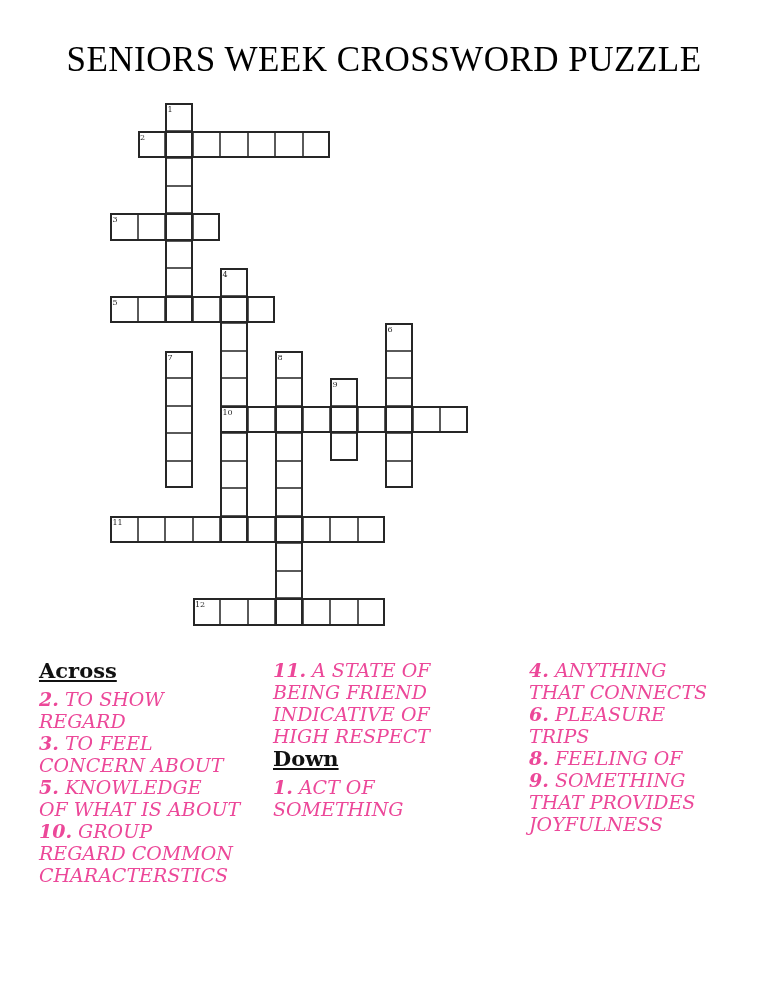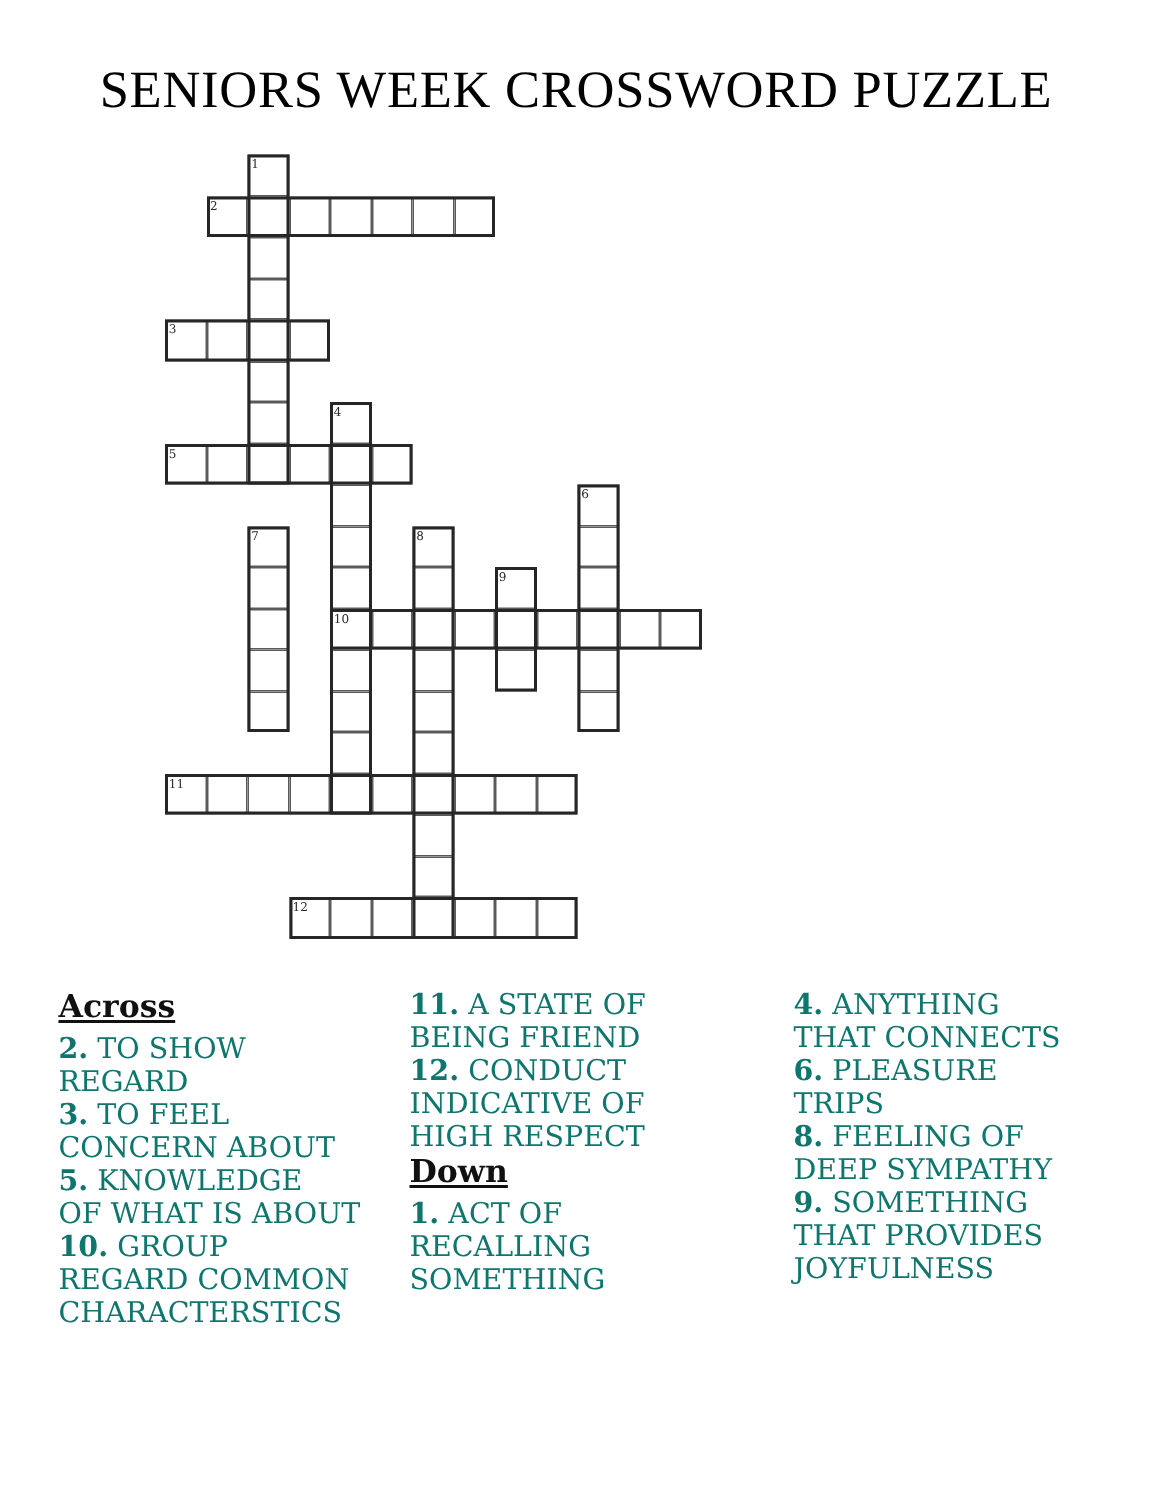--- a/index.html
+++ b/index.html
@@ -62,21 +62,22 @@
     font-weight: bold;
     text-decoration: underline;
     line-height: 24px;
     margin-bottom: 5px;
     color: #111111;
   }
   .clue-line {
     font-size: 19px;
     line-height: 22px;
     white-space: nowrap;
-    color: #0f766e;
+    color: #ec4899;
+    font-style: italic;
   }
   .clue-num { font-weight: bold; }
 </style>
 </head>
 <body>
 
 <div class="page">
 
   <div class="title">SENIORS WEEK CROSSWORD PUZZLE</div>
 
@@ -201,43 +202,40 @@
           <div class="clue-line">REGARD COMMON</div>
           <div class="clue-line">CHARACTERSTICS</div>
         </div>
       </div>
     <div class="clue-col c2">
         <div class="clue">
           <div class="clue-line"><span class="clue-num">11.</span> A STATE OF</div>
           <div class="clue-line">BEING FRIEND</div>
         </div>
         <div class="clue">
-          <div class="clue-line"><span class="clue-num">12.</span> CONDUCT</div>
           <div class="clue-line">INDICATIVE OF</div>
           <div class="clue-line">HIGH RESPECT</div>
         </div>
         <div class="clue-heading">Down</div>
         <div class="clue">
           <div class="clue-line"><span class="clue-num">1.</span> ACT OF</div>
-          <div class="clue-line">RECALLING</div>
           <div class="clue-line">SOMETHING</div>
         </div>
       </div>
     <div class="clue-col c3">
         <div class="clue">
           <div class="clue-line"><span class="clue-num">4.</span> ANYTHING</div>
           <div class="clue-line">THAT CONNECTS</div>
         </div>
         <div class="clue">
           <div class="clue-line"><span class="clue-num">6.</span> PLEASURE</div>
           <div class="clue-line">TRIPS</div>
         </div>
         <div class="clue">
           <div class="clue-line"><span class="clue-num">8.</span> FEELING OF</div>
-          <div class="clue-line">DEEP SYMPATHY</div>
         </div>
         <div class="clue">
           <div class="clue-line"><span class="clue-num">9.</span> SOMETHING</div>
           <div class="clue-line">THAT PROVIDES</div>
           <div class="clue-line">JOYFULNESS</div>
         </div>
       </div>
   </div>
 
 </div>

